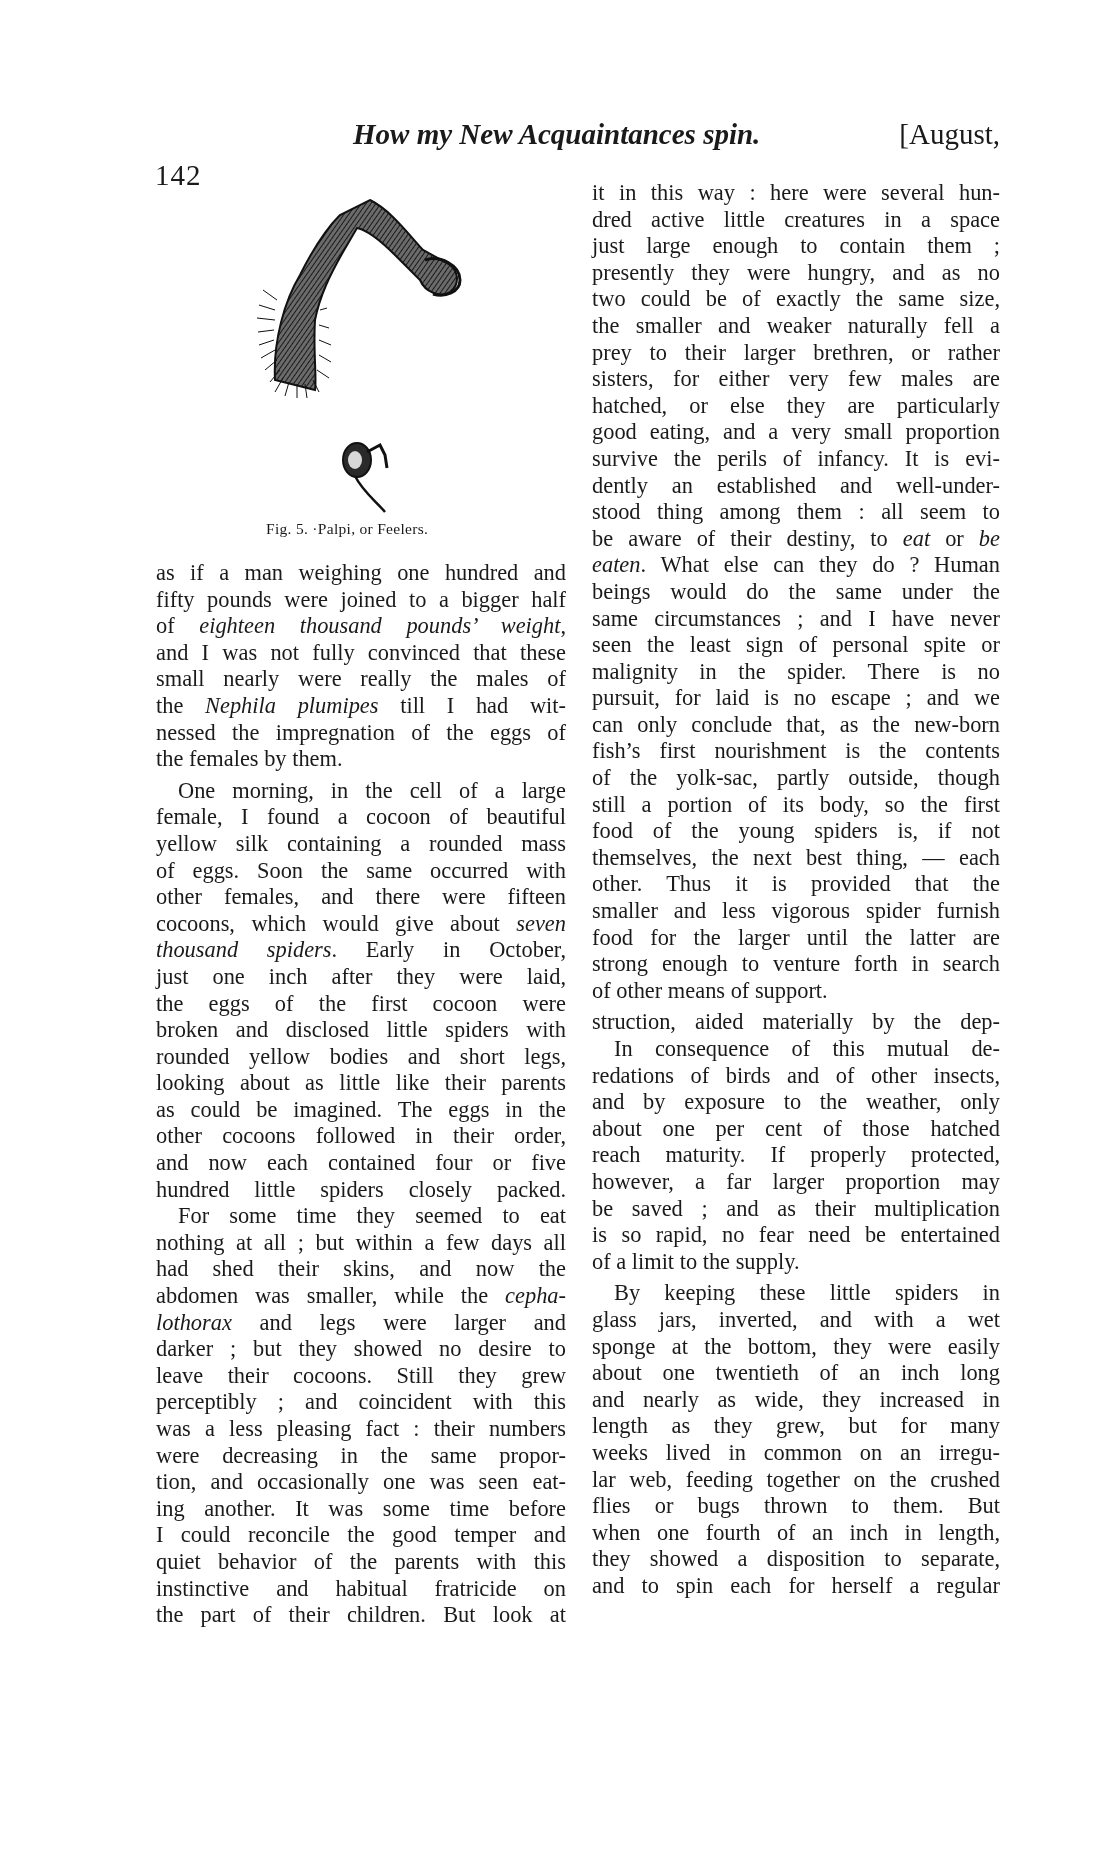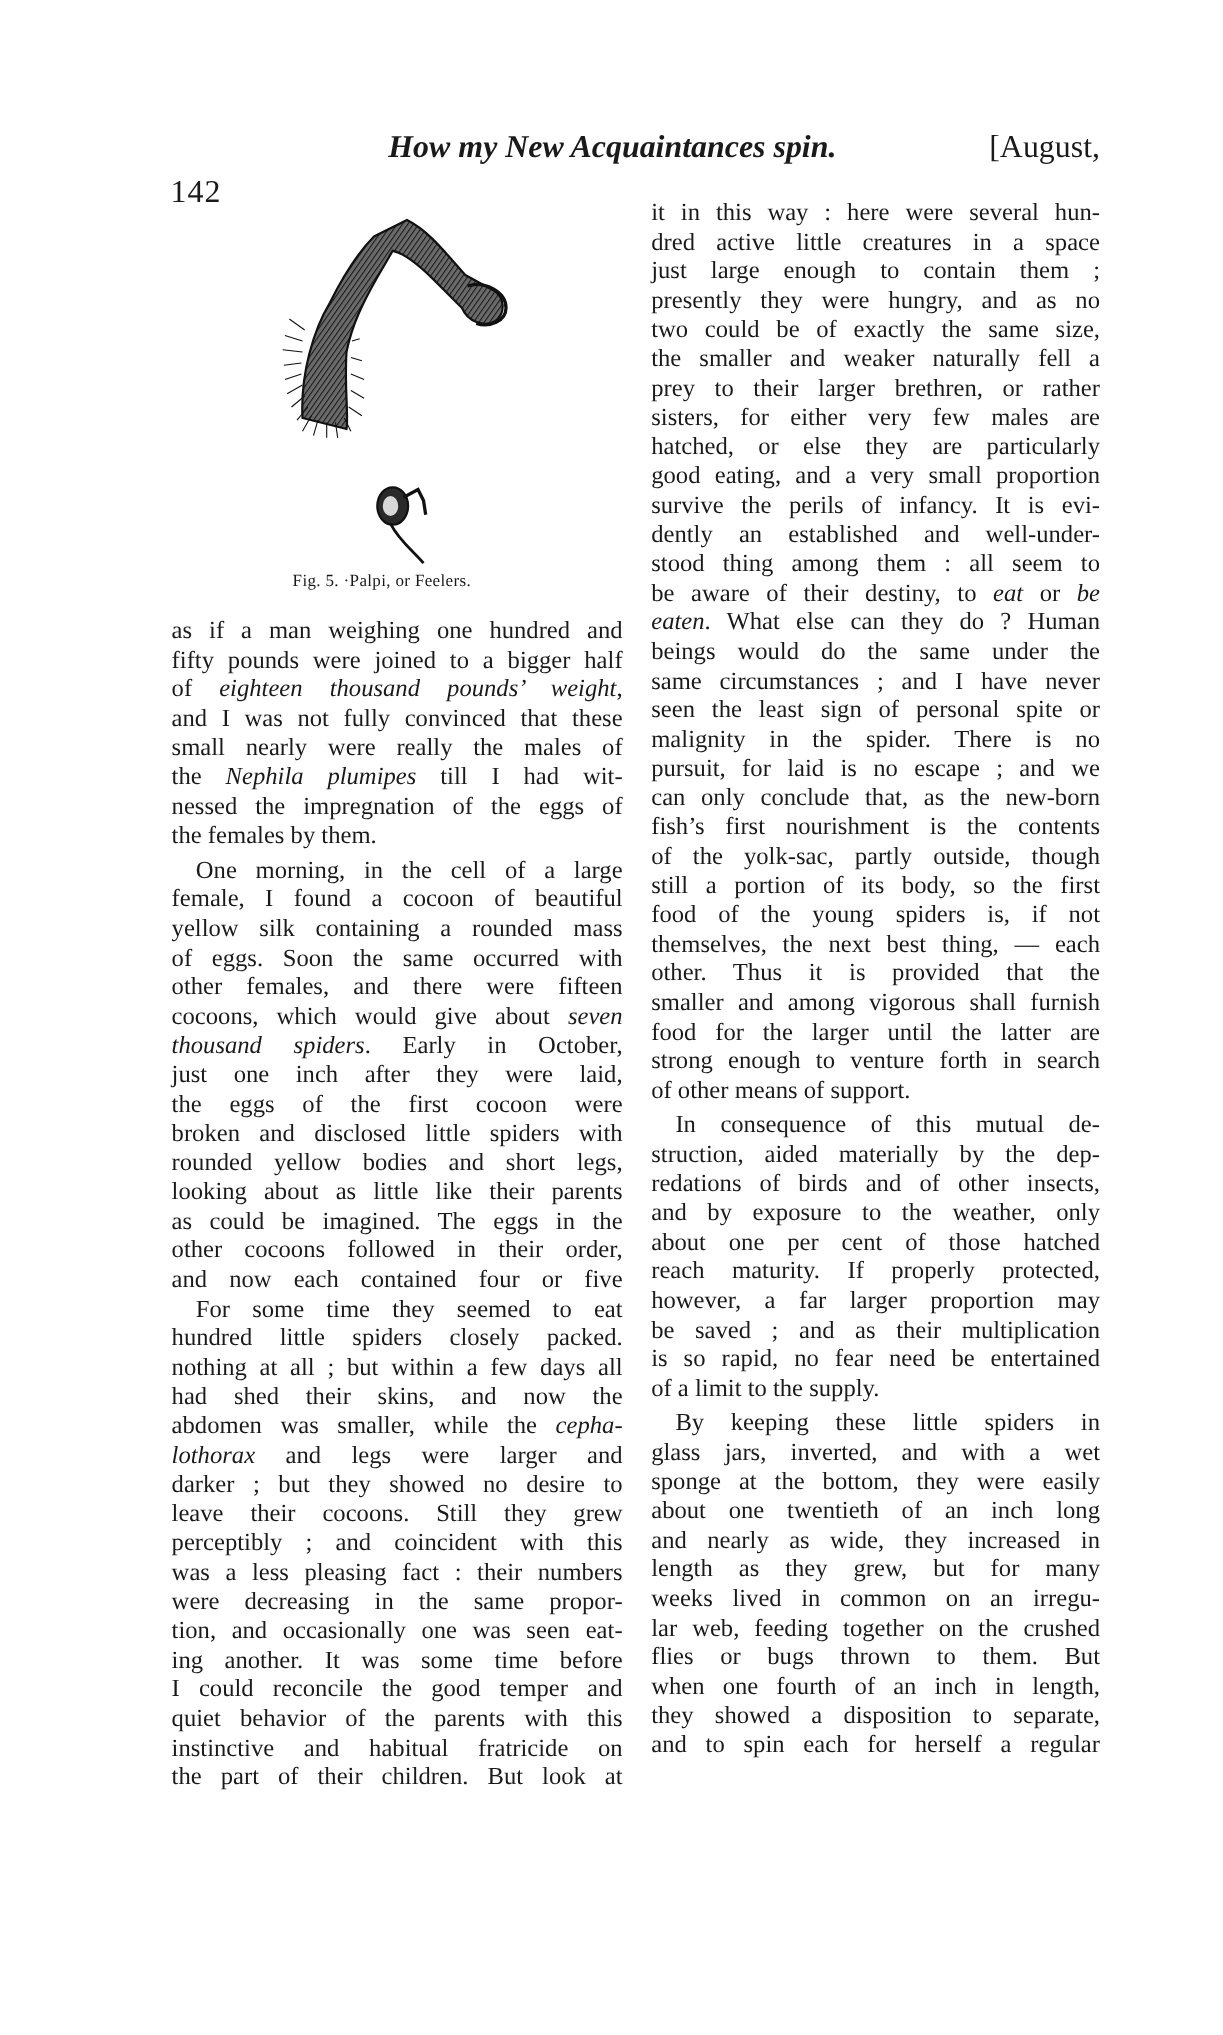--- a/index.html
+++ b/index.html
@@ -92,22 +92,22 @@
     <span class="line"><span>cocoons, which would give about </span><em>seven</em></span>
     <span class="line"><em>thousand spiders</em><span>.  Early in October,</span></span>
     <span class="line"><span>just one inch after they were laid,</span></span>
     <span class="line"><span>the eggs of the first cocoon were</span></span>
     <span class="line"><span>broken and disclosed little spiders with</span></span>
     <span class="line"><span>rounded yellow bodies and short legs,</span></span>
     <span class="line"><span>looking about as little like their parents</span></span>
     <span class="line"><span>as could be imagined.  The eggs in the</span></span>
     <span class="line"><span>other cocoons followed in their order,</span></span>
     <span class="line"><span>and now each contained four or five</span></span>
+    <span class="line"><span>hundred little spiders closely packed.</span></span>
     <span class="line indent"><span>For some time they seemed to eat</span></span>
-    <span class="line"><span>hundred little spiders closely packed.</span></span>
     <span class="line"><span>nothing at all ; but within a few days all</span></span>
     <span class="line"><span>had shed their skins, and now the</span></span>
     <span class="line"><span>abdomen was smaller, while the </span><em>cepha-</em></span>
     <span class="line"><em>lothorax</em><span> and legs were larger and</span></span>
     <span class="line"><span>darker ; but they showed no desire to</span></span>
     <span class="line"><span>leave their cocoons.  Still they grew</span></span>
     <span class="line"><span>perceptibly ; and coincident with this</span></span>
     <span class="line"><span>was a less pleasing fact : their numbers</span></span>
     <span class="line"><span>were decreasing in the same propor-</span></span>
     <span class="line"><span>tion, and occasionally one was seen eat-</span></span>
@@ -138,27 +138,27 @@
     <span class="line"><span>seen the least sign of personal spite or</span></span>
     <span class="line"><span>malignity in the spider.  There is no</span></span>
     <span class="line"><span>pursuit, for laid is no escape ;  and we</span></span>
     <span class="line"><span>can only conclude that, as the new-born</span></span>
     <span class="line"><span>fish’s first nourishment is the contents</span></span>
     <span class="line"><span>of the yolk-sac, partly outside, though</span></span>
     <span class="line"><span>still a portion of its body, so the first</span></span>
     <span class="line"><span>food of the young spiders is, if not</span></span>
     <span class="line"><span>themselves, the next best thing, — each</span></span>
     <span class="line"><span>other.  Thus it is provided that the</span></span>
-    <span class="line"><span>smaller and among vigorous shall furnish</span></span>
+    <span class="line"><span>smaller and less vigorous spider furnish</span></span>
     <span class="line"><span>food for the larger until the latter are</span></span>
     <span class="line"><span>strong enough to venture forth in search</span></span>
     <span class="line last"><span>of other means of support.</span></span>
     <div class="gap"></div>
+    <span class="line"><span>struction, aided materially by the dep-</span></span>
     <span class="line indent"><span>In consequence of this mutual de-</span></span>
-    <span class="line"><span>struction, aided materially by the dep-</span></span>
     <span class="line"><span>redations of birds and of other insects,</span></span>
     <span class="line"><span>and by exposure to the weather, only</span></span>
     <span class="line"><span>about one per cent of those hatched</span></span>
     <span class="line"><span>reach maturity.  If properly protected,</span></span>
     <span class="line"><span>however, a far larger proportion may</span></span>
     <span class="line"><span>be saved ;  and as their multiplication</span></span>
     <span class="line"><span>is so rapid, no fear need be entertained</span></span>
     <span class="line last"><span>of a limit to the supply.</span></span>
     <div class="gap"></div>
     <span class="line indent"><span>By keeping these little spiders in</span></span>

